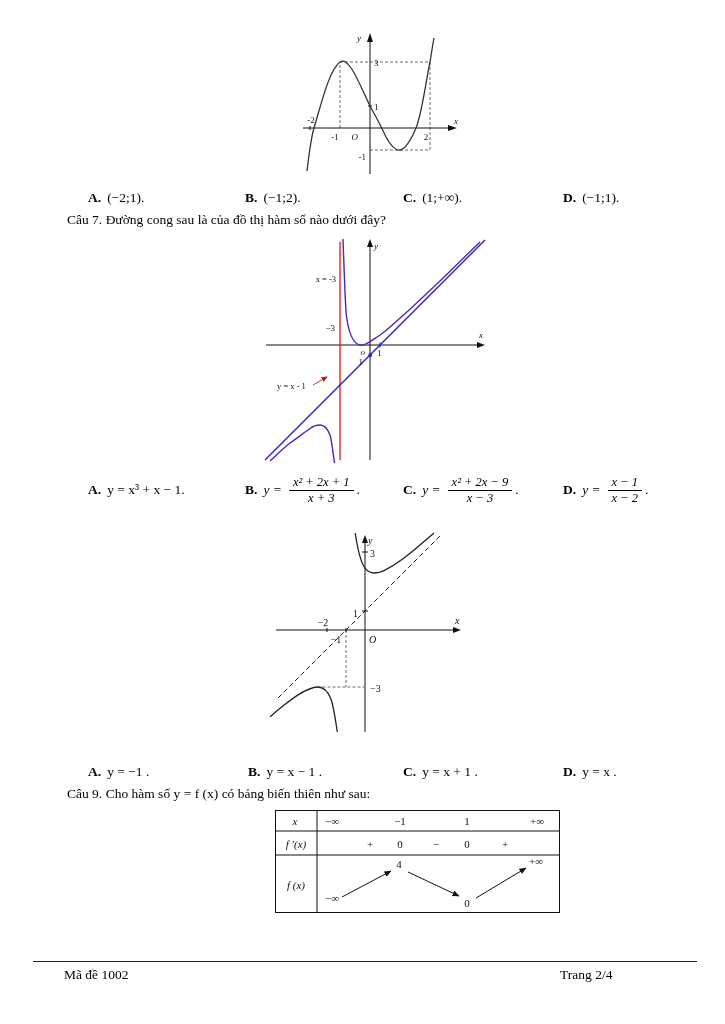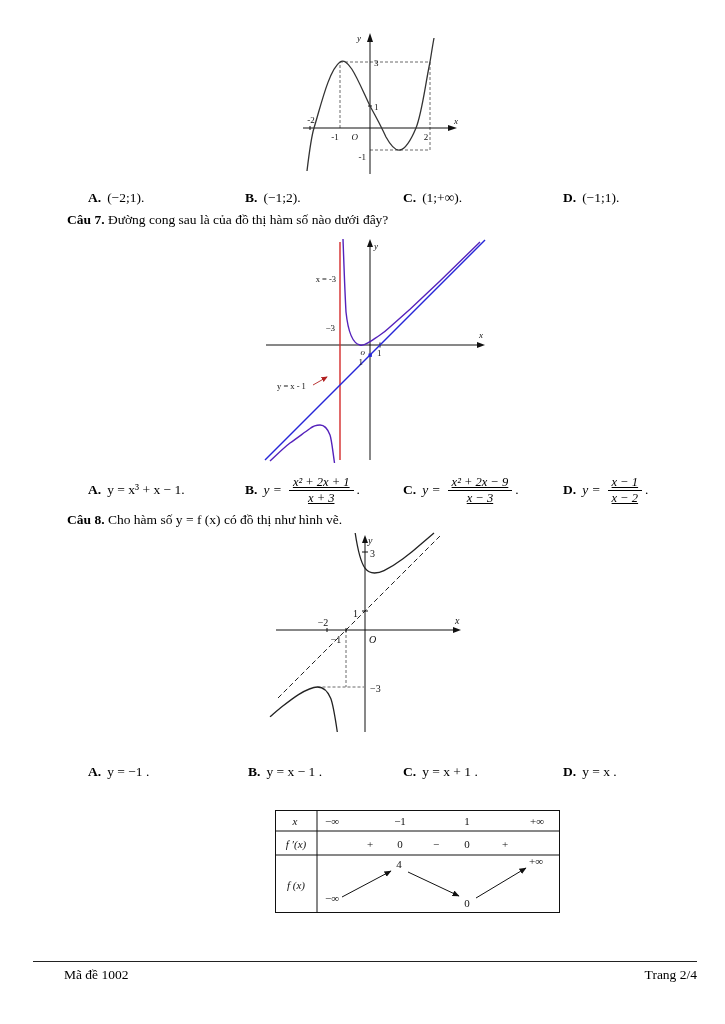--- a/index.html
+++ b/index.html
@@ -3,27 +3,27 @@
 <meta charset="utf-8">
 <style>
   * { margin:0; padding:0; box-sizing:border-box; }
   html,body { background:#ffffff; }
   .page {
     position:relative; width:725px; height:1024px; background:#fff;
     font-family:"Liberation Serif","DejaVu Serif",serif;
     font-size:13.5px; color:#000; overflow:hidden; margin:0 auto;
   }
   .abs { position:absolute; white-space:nowrap; }
-  .b { font-weight:bold; }
+  .b { font-weight:normal; }
   .i { }
   .row { position:absolute; left:0; width:100%; }
   .opt { position:absolute; top:0; height:100%; display:flex; align-items:center; white-space:nowrap; }
   .ol { font-weight:bold; margin-right:6px; }
   .pre { font-style:italic; margin-right:4px; }
-  .frac { display:inline-flex; flex-direction:column; text-align:center; margin:0 3px; font-size:12.5px; line-height:1.15; font-style:italic;text-decoration:underline; }
+  .frac { display:inline-flex; flex-direction:column; text-align:center; margin:0 3px; font-size:12.5px; line-height:1.15; font-style:italic; }
   .frac .num { border-bottom:1px solid #000; padding:0 4px; }
   .frac .den { padding:0 4px; }
   svg text { font-family:"Liberation Serif","DejaVu Serif",serif; fill:#111; }
   .gl { font-size:9px; }
   .gli { font-size:9px; font-style:italic; }
   .gl2 { font-size:8.5px; }
   .g3 { font-size:10px; }
   .g3i { font-size:10px; font-style:italic; }
   .bt { font-size:11px; }
   .bti { font-size:11px; font-style:italic; }
@@ -156,24 +156,20 @@
       <span class="ol">D.</span>
       <span class="pre">y =</span>
       <span class="frac">
         <span class="num">x − 1</span>
         <span class="den">x − 2</span>
       </span>
       <span>.</span>
     </div>
   </div>
 
-  <div class="abs" style="left:67px;top:512px">
-    <span class="b">Câu 8.</span>
-    <span>Cho hàm số </span><span class="i">y = f (x)</span><span> có đồ thị như hình vẽ.</span>
-  </div>
 
   <svg class="abs" style="left:268px;top:532px" width="200" height="205" viewBox="0 0 200 205">
 
     <line x1="10" y1="166" x2="174" y2="2" stroke="#222" stroke-width="1" stroke-dasharray="5 3"></line>
 
     <g stroke="#444" stroke-width="0.8" stroke-dasharray="3 2">
       <line x1="78" y1="98" x2="78" y2="155"></line>
       <line x1="49.5" y1="155" x2="96" y2="155"></line>
     </g>
 
@@ -216,20 +212,24 @@
     <div class="opt" style="left:403px">
       <span class="ol">C.</span>
       <span class="i">y = x + 1 .</span>
     </div>
     <div class="opt" style="left:563px">
       <span class="ol">D.</span>
       <span class="i">y = x .</span>
     </div>
   </div>
 
+  <div class="abs" style="left:67px;top:786px">
+    <span class="b">Câu 9.</span>
+    <span>Cho hàm số </span><span class="i">y = f (x)</span><span> có bảng biến thiên như sau:</span>
+  </div>
 
   <svg class="abs" style="left:275px;top:810px" width="285" height="103" viewBox="0 0 285 103">
     <defs>
       <marker id="arr" markerWidth="9" markerHeight="8" refX="6.5" refY="3" orient="auto">
         <path d="M0,0 L7,3 L0,6 Z" fill="#111"></path>
       </marker>
     </defs>
     <g stroke="#111" stroke-width="1" fill="none">
       <rect x="0.5" y="0.5" width="284" height="102"></rect>
       <line x1="42" y1="0.5" x2="42" y2="102.5"></line>
@@ -258,15 +258,15 @@
     <g stroke="#111" stroke-width="1">
       <line x1="67" y1="87" x2="116" y2="61" marker-end="url(#arr)"></line>
       <line x1="133" y1="62" x2="184" y2="86" marker-end="url(#arr)"></line>
       <line x1="201" y1="88" x2="251" y2="58" marker-end="url(#arr)"></line>
     </g>
   </svg>
 
 
   <div class="abs footer-rule" style="left:33px;top:961px;width:664px;height:0"></div>
   <div class="abs" style="left:64px;top:967px">Mã đề 1002</div>
-  <div class="abs" style="left:560px;top:967px;width:137px;text-align:right">Trang 2/4</div>
+  <div class="abs" style="left:560px;top:967px;width:137px;text-align:left">Trang 2/4</div>
 
 </div>
 
 </body></html>

